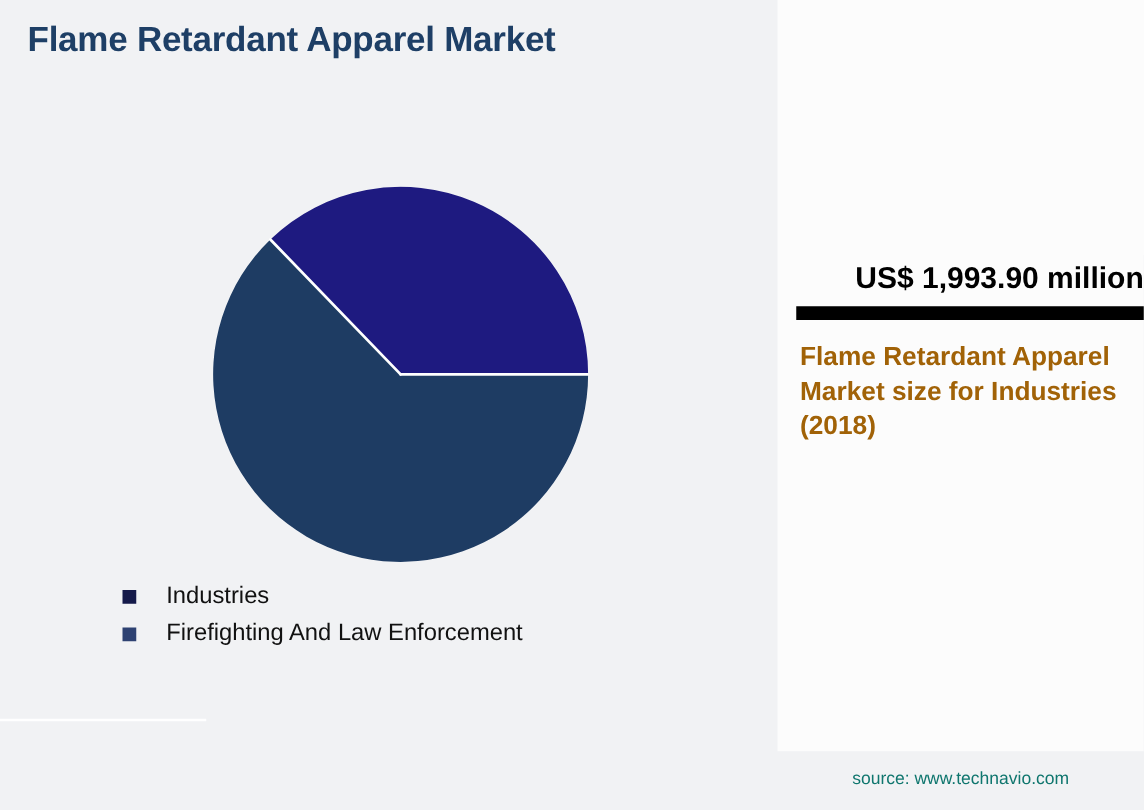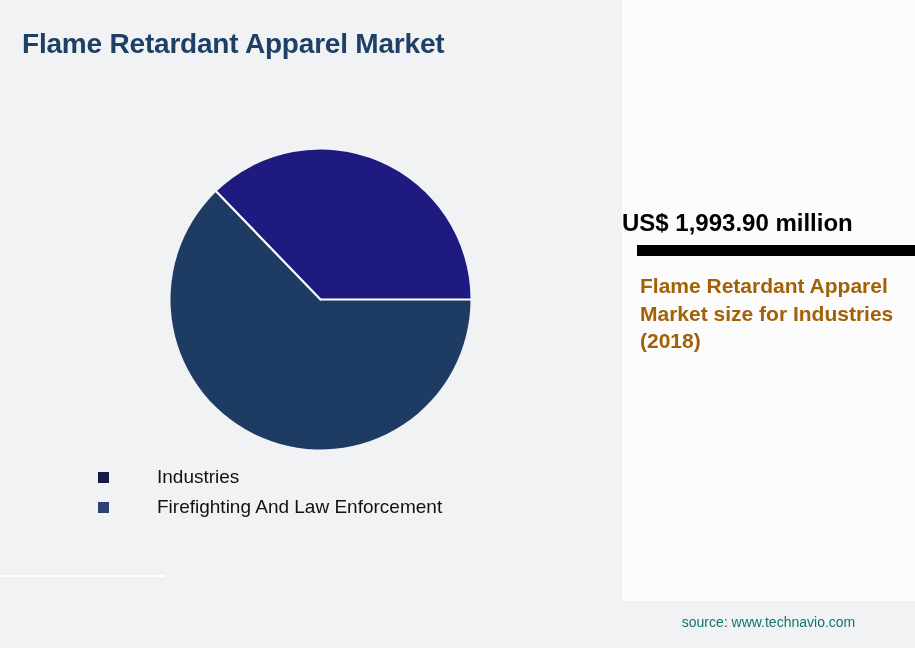--- a/index.html
+++ b/index.html
@@ -21,21 +21,21 @@
     left: 0;
     top: 0;
     width: 620px;
     height: 648px;
     background: #f1f2f4;
   }
 
   #chart-title {
     position: absolute;
     left: 22px;
-    top: 28px;
+    top: 16px;
     font-size: 28px;
     font-weight: bold;
     color: #1e3f66;
     letter-spacing: -0.2px;
     white-space: nowrap;
   }
 
   #chart-subtitle {
     position: absolute;
     left: 22px;
@@ -70,21 +70,21 @@
     display: flex;
     align-items: center;
     height: 30px;
   }
   .legend-swatch {
     width: 11px;
     height: 11px;
     flex: 0 0 11px;
   }
   .legend-label {
-    margin-left: 48px;
+    margin-left: 24px;
     font-size: 19px;
     color: #111111;
     white-space: nowrap;
   }
 
   #bottom-rule {
     position: absolute;
     left: 0;
     top: 575px;
     width: 165px;
@@ -100,21 +100,21 @@
     width: 293px;
     height: 601px;
     background: #fcfcfc;
   }
 
   #kpi-value {
     position: absolute;
     left: 0;
     top: 209px;
     width: 293px;
-    text-align: left;
+    text-align: right;
     font-size: 24px;
     font-weight: bold;
     color: #000000;
     white-space: nowrap;
   }
 
   #kpi-rule {
     position: absolute;
     left: 15px;
     top: 245px;

